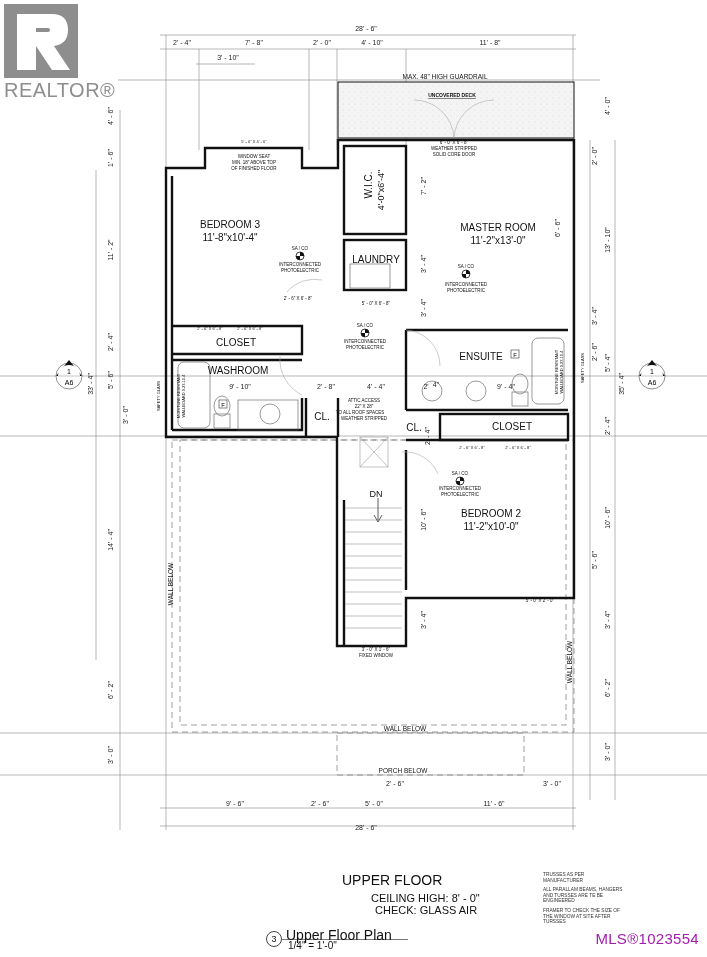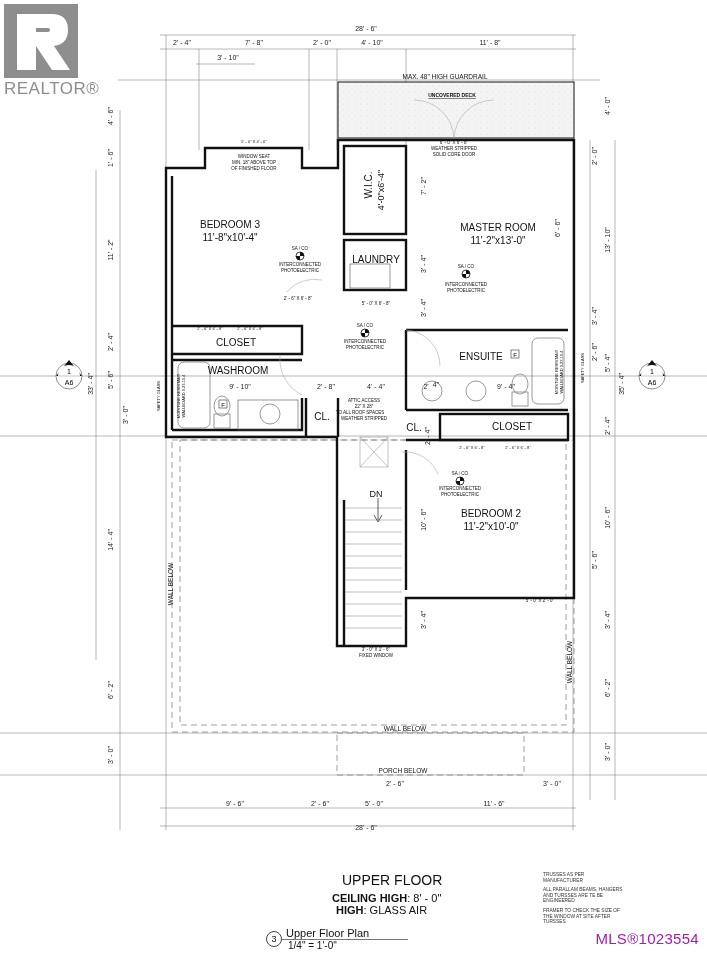--- a/index.html
+++ b/index.html
@@ -1,29 +1,29 @@
 <!DOCTYPE html>
 <html><head>
 <meta charset="utf-8">
 <style>
   html,body{margin:0;padding:0;background:#fff;}
   body{width:707px;height:957px;position:relative;overflow:hidden;font-family:"Liberation Sans",sans-serif;color:#111;}
   #plan{position:absolute;left:0;top:0;width:707px;height:957px;}
   .logo{position:absolute;left:4px;top:4px;width:74px;height:74px;background:#8e8e8e;}
-  .logo-text{position:absolute;left:4px;top:79px;font-size:17px;letter-spacing:0.5px;color:#8e8e8e;font-family:"Liberation Sans",sans-serif;}
+  .logo-text{position:absolute;left:4px;top:79px;font-size:20px;letter-spacing:0.5px;color:#8e8e8e;font-family:"Liberation Sans",sans-serif;}
   .mls{position:absolute;right:8px;bottom:10px;font-size:15px;color:#a21caf;letter-spacing:0.3px;}
   .uf{position:absolute;left:342px;top:872px;font-size:14px;}
   .ceil{position:absolute;left:332px;top:892px;font-size:11px;}
   .heat{position:absolute;left:336px;top:904px;font-size:11px;}
-  .b{font-weight:bold;}
+  .b{font-weight:normal;margin-left:39px;}
   .notes{position:absolute;left:543px;top:872px;font-size:4.8px;line-height:5.6px;color:#333;width:80px;}
   .notes p{margin:0 0 4px 0;}
   .plan-ref{position:absolute;left:266px;top:931px;}
   .plan-ref .num{position:absolute;left:0;top:0;width:14px;height:14px;border:1px solid #444;border-radius:50%;font-size:9px;text-align:center;line-height:14px;}
-  .plan-ref .name{position:absolute;left:20px;top:-4px;font-size:11px;white-space:nowrap;}
+  .plan-ref .name{position:absolute;left:20px;top:-4px;font-size:14px;white-space:nowrap;}
   .plan-ref .scale{position:absolute;left:22px;top:9px;font-size:10px;white-space:nowrap;}
   .plan-ref .rule{position:absolute;left:16px;top:8px;width:126px;border-top:1px solid #777;}
 </style>
 </head>
 <body>
 
 <div class="logo">
   <svg width="74" height="74" viewBox="0 0 74 74">
     <rect x="0" y="0" width="74" height="74" fill="#8e8e8e"></rect>
     <path d="M13 10 H48 Q64 10 64 26 Q64 40 50 42 L66 66 H48 L32 42 V66 H13 Z M32 26 V28 H44 Q46 28 46 26 Q46 24 44 24 H32 Z" fill="#fff"></path>
@@ -298,21 +298,21 @@
     <text transform="translate(180,396) rotate(-90)" font-size="4">MOISTURE RESISTANT</text>
     <text transform="translate(185,396) rotate(-90)" font-size="4">WALLBOARD 9.23.10.4</text>
     <text transform="translate(584,368) rotate(-90)" font-size="4">SAFETY GLASS</text>
     <text transform="translate(558,372) rotate(-90)" font-size="4">MOISTURE RESISTANT</text>
     <text transform="translate(563,372) rotate(-90)" font-size="4">WALLBOARD 9.23.10.4</text>
   </g>
 </svg>
 
 <div class="uf">UPPER FLOOR</div>
 <div class="ceil"><span class="b">CEILING HIGH</span><span>: 8' - 0"</span></div>
-<div class="heat"><span class="b">HIGH</span><span>: GLASS AIR</span></div>
+<div class="heat"><span class="b">CHECK</span><span>: GLASS AIR</span></div>
 
 <div class="notes">
   <p>TRUSSES AS PER MANUFACTURER</p>
   <p>ALL PARALLAM BEAMS, HANGERS AND TURSSES ARE TE BE ENGINEERED</p>
   <p>FRAMER TO CHECK THE SIZE OF THE WINDOW AT SITE AFTER TURSSES</p>
 </div>
 
 <div class="plan-ref">
   <div class="num">3</div>
   <div class="rule"></div>

